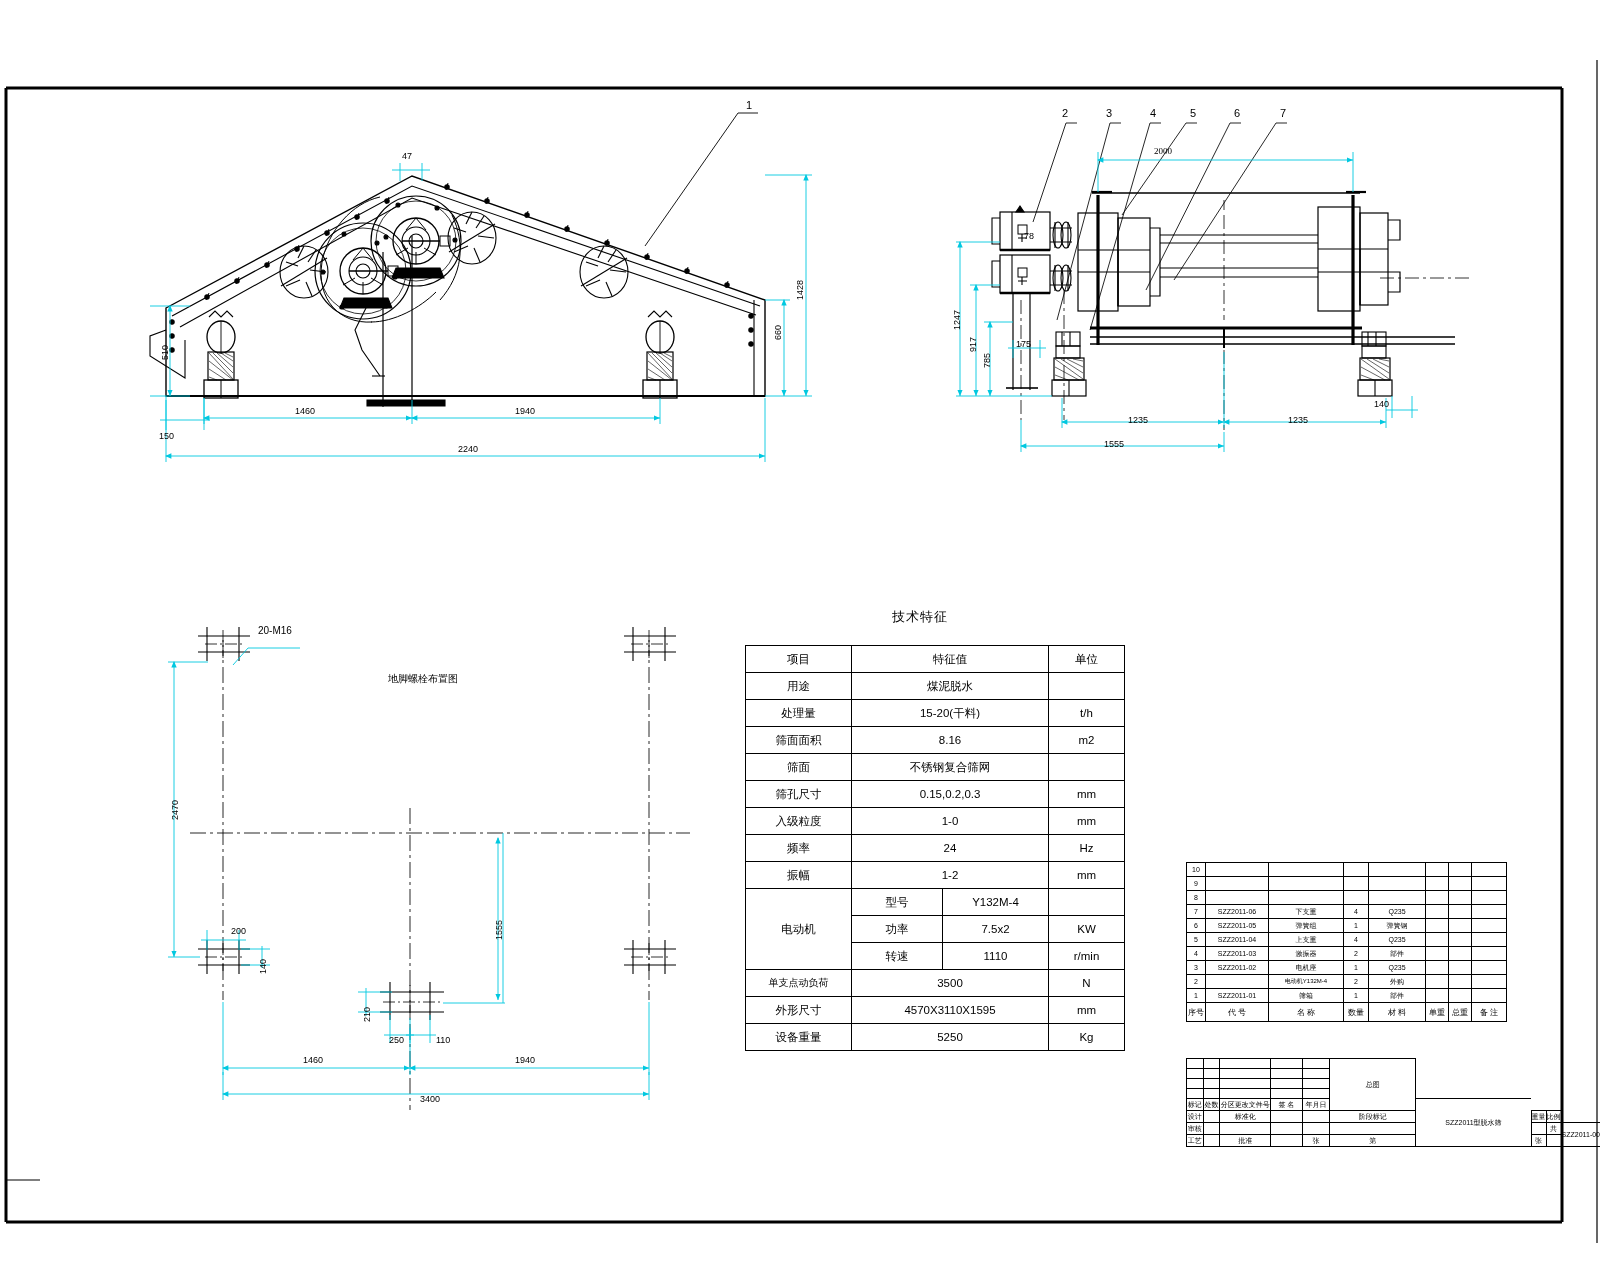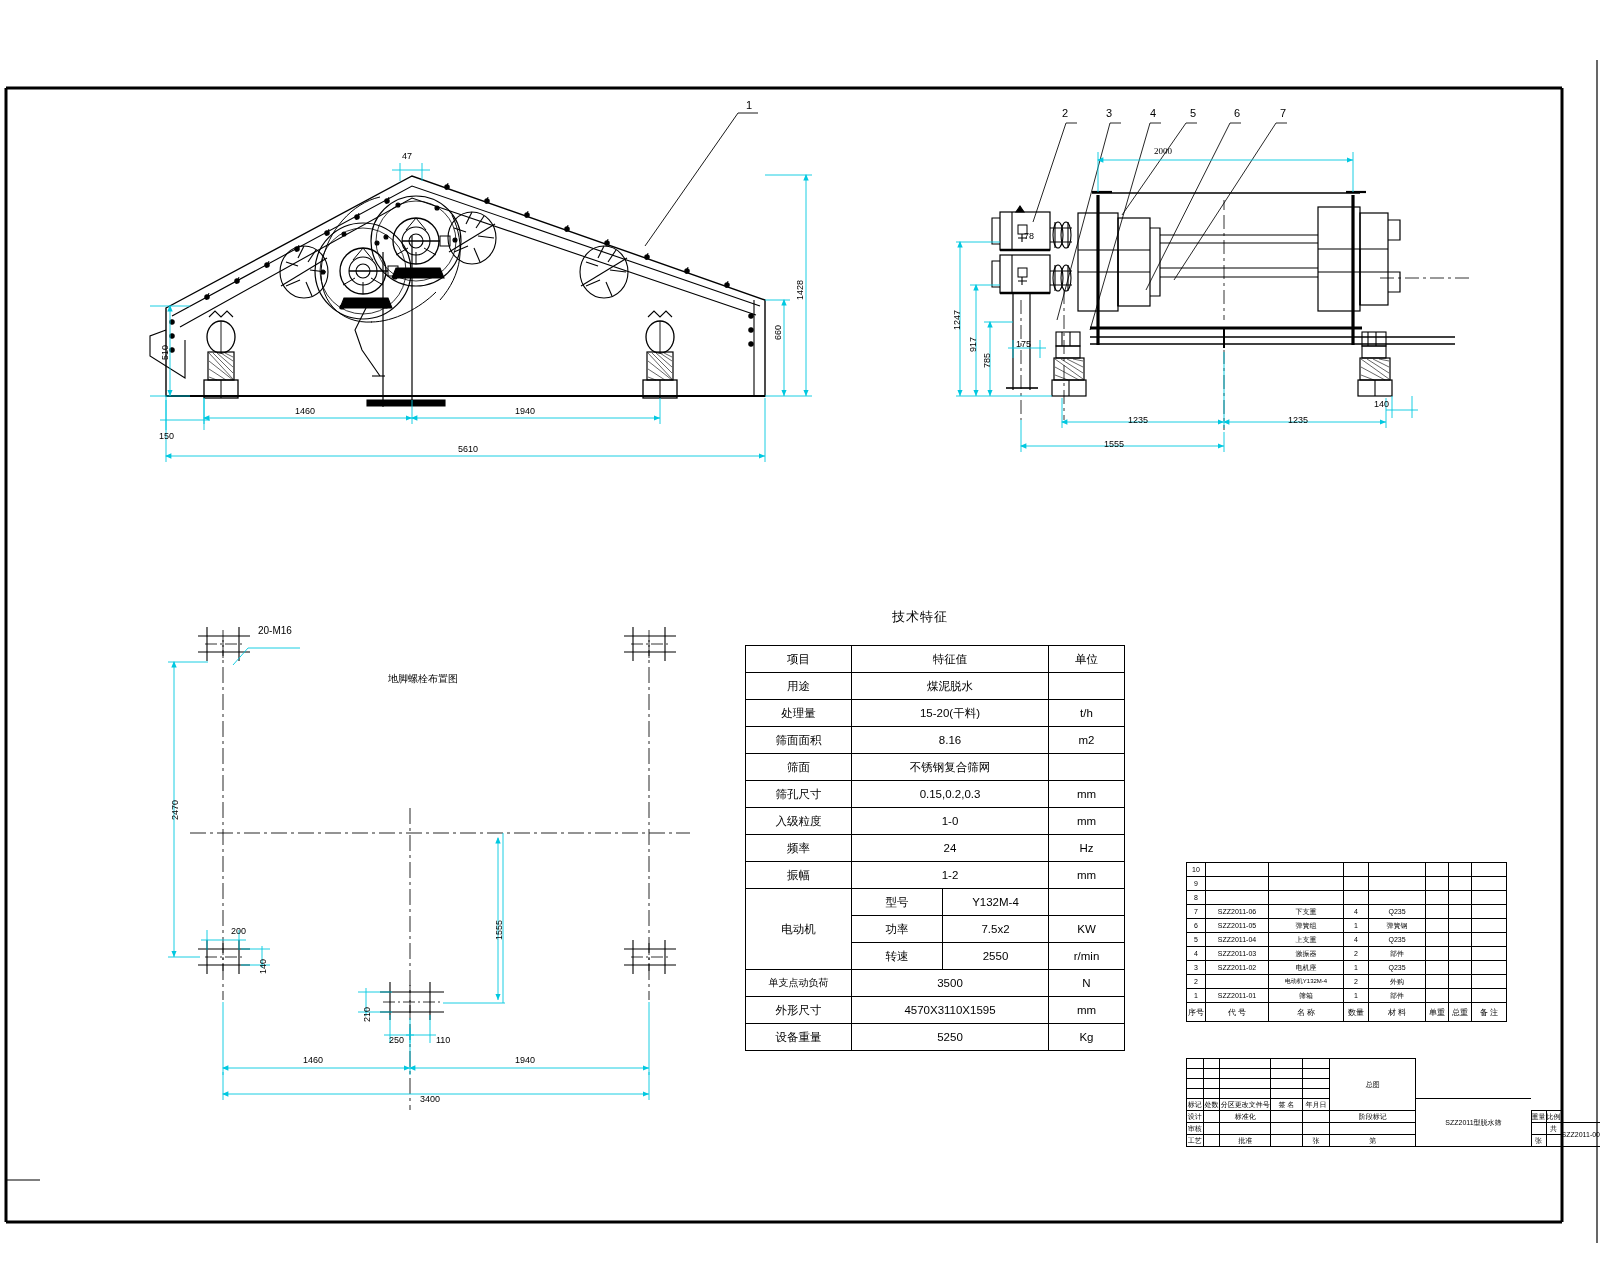--- a/index.html
+++ b/index.html
@@ -491,21 +491,21 @@
 </svg>
 
 <div class="lbl" style="left:746px;top:100px;font-size:11px;">1</div>
 <div class="lbl" style="left:402px;top:152px;">47</div>
 <div class="lbl rot" style="left:796px;top:300px;transform:rotate(-90deg);">1428</div>
 <div class="lbl rot" style="left:774px;top:340px;transform:rotate(-90deg);">660</div>
 <div class="lbl rot" style="left:161px;top:360px;transform:rotate(-90deg);">510</div>
 <div class="lbl" style="left:159px;top:409px;margin-top:23px;">150</div>
 <div class="lbl" style="left:295px;top:407px;">1460</div>
 <div class="lbl" style="left:515px;top:407px;">1940</div>
-<div class="lbl" style="left:458px;top:445px;">5610</div>
+<div class="lbl" style="left:458px;top:445px;">2240</div>
 
 <div class="lbl" style="left:1062px;top:108px;font-size:11px;">2</div>
 <div class="lbl" style="left:1106px;top:108px;font-size:11px;">3</div>
 <div class="lbl" style="left:1150px;top:108px;font-size:11px;">4</div>
 <div class="lbl" style="left:1190px;top:108px;font-size:11px;">5</div>
 <div class="lbl" style="left:1234px;top:108px;font-size:11px;">6</div>
 <div class="lbl" style="left:1280px;top:108px;font-size:11px;">7</div>
 
 <div class="lbl" style="left:1154px;top:147px;font-family:Liberation Serif, serif;">2000</div>
 <div class="lbl rot" style="left:953px;top:330px;transform:rotate(-90deg);">1247</div>
@@ -587,21 +587,21 @@
     <td class="sub-b">Y132M-4</td>
     <td></td>
   </tr>
   <tr>
     <td>功率</td>
     <td>7.5x2</td>
     <td>KW</td>
   </tr>
   <tr>
     <td>转速</td>
-    <td>2550</td>
+    <td>1110</td>
     <td>r/min</td>
   </tr>
 
   <tr>
           <td style="font-size:10px">单支点动负荷</td>
     <td colspan="2">3500</td>
     <td>N</td>
         </tr>
   <tr>
           <td>外形尺寸</td>

